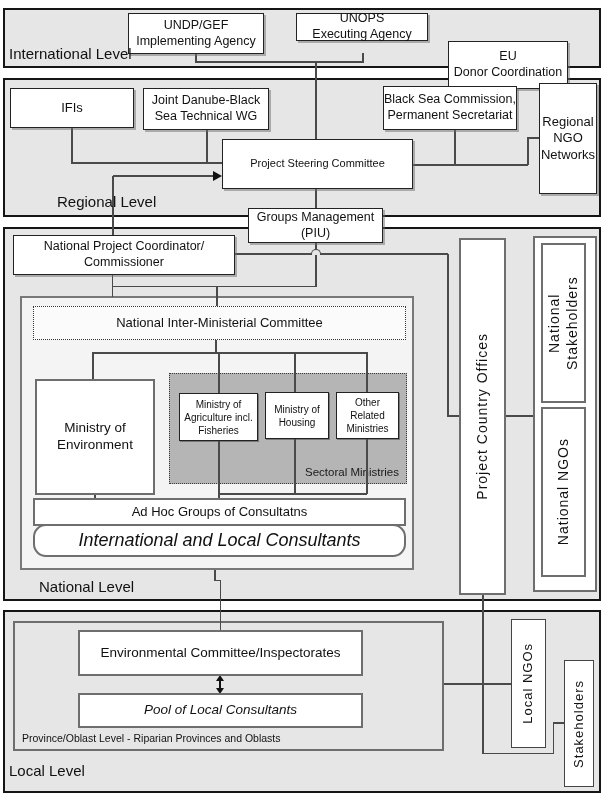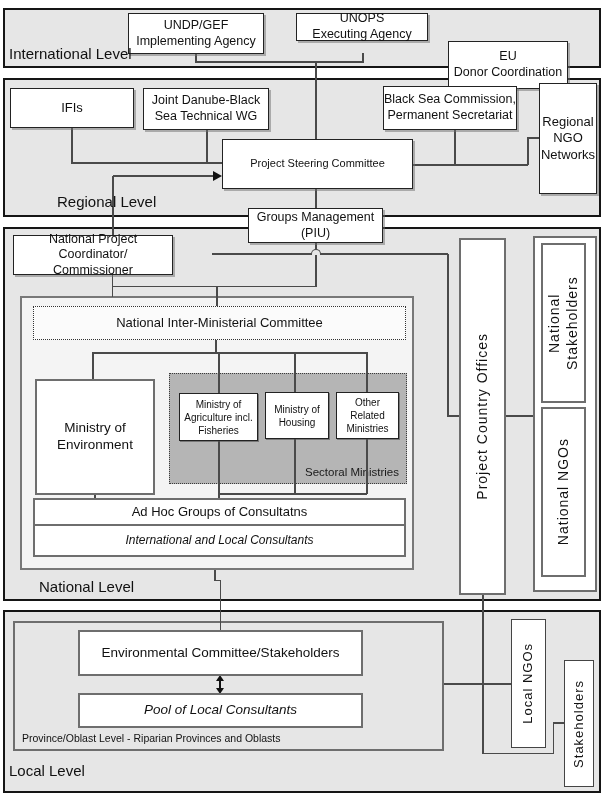--- a/index.html
+++ b/index.html
@@ -118,38 +118,38 @@
 Sea Technical WG</div>
   <div class="bx shadow" style="left:383px;top:86px;width:134px;height:44px;">Black Sea Commission,
 Permanent Secretariat</div>
   <div class="bx shadow" style="left:539px;top:83px;width:58px;height:111px;font-size:13px;">Regional
 NGO
 Networks</div>
   <div class="bx shadow" style="left:222px;top:139px;width:191px;height:50px;font-size:11px;">Project Steering Committee</div>
   <div class="bx shadow" style="left:248px;top:208px;width:135px;height:35px;z-index:4;">Groups Management
 (PIU)</div>
 
-  <div class="bx shadow" style="left:13px;top:235px;width:160px;height:40px;">National Project Coordinator/
+  <div class="bx shadow" style="left:13px;top:235px;width:222px;height:40px;">National Project Coordinator/
 Commissioner</div>
   <div class="bx" style="left:33px;top:306px;width:373px;height:34px;font-size:13px;border:1px dotted #333;background:#fbfbfb;">National Inter-Ministerial Committee</div>
   <div class="bx gray2" style="left:35px;top:379px;width:120px;height:116px;font-size:13.5px;">Ministry of
 Environment</div>
   <div class="bx small" style="left:179px;top:393px;width:79px;height:48px;box-shadow:1px 1px 0 rgba(80,80,80,.6);">Ministry of
 Agriculture incl.
 Fisheries</div>
   <div class="bx small" style="left:265px;top:392px;width:64px;height:47px;box-shadow:1px 1px 0 rgba(80,80,80,.6);">Ministry of
 Housing</div>
   <div class="bx small" style="left:336px;top:392px;width:63px;height:47px;box-shadow:1px 1px 0 rgba(80,80,80,.6);">Other
 Related
 Ministries</div>
   <div class="bx gray2" style="left:33px;top:498px;width:373px;height:28px;font-size:13px;">Ad Hoc Groups of Consultatns</div>
-  <div class="bx gray2 it" style="left:33px;top:524px;width:373px;height:33px;font-size:12px;">International and Local Consultants</div>
+  <div class="bx gray2 it" style="left:33px;top:524px;width:373px;height:33px;font-size:18px;border-radius:13px;">International and Local Consultants</div>
   <div class="bx gray2 vbox" style="left:459px;top:238px;width:47px;height:357px;font-size:14px;"><span>Project Country Offices</span></div>
   <div class="bx gray2" style="left:533px;top:236px;width:64px;height:356px;"></div>
   <div class="bx gray2 vbox" style="left:541px;top:243px;width:45px;height:160px;font-size:14px;"><span>National Stakeholders</span></div>
   <div class="bx gray2 vbox" style="left:541px;top:407px;width:45px;height:170px;font-size:14px;"><span>National NGOs</span></div>
 
-  <div class="bx gray2" style="left:78px;top:630px;width:285px;height:46px;font-size:13.5px;">Environmental Committee/Stakeholders</div>
+  <div class="bx gray2" style="left:78px;top:630px;width:285px;height:46px;font-size:13.5px;">Environmental Committee/Inspectorates</div>
   <div class="bx gray2 it" style="left:78px;top:693px;width:285px;height:35px;font-size:13.5px;font-style:italic;">Pool of Local Consultants</div>
   <div class="bx vbox" style="left:511px;top:619px;width:35px;height:129px;font-size:13px;border:1.5px solid #444;"><span>Local NGOs</span></div>
   <div class="bx vbox" style="left:564px;top:660px;width:30px;height:127px;font-size:13px;border:1.5px solid #444;"><span>Stakeholders</span></div>
 
 </div>
 
 </body></html>

